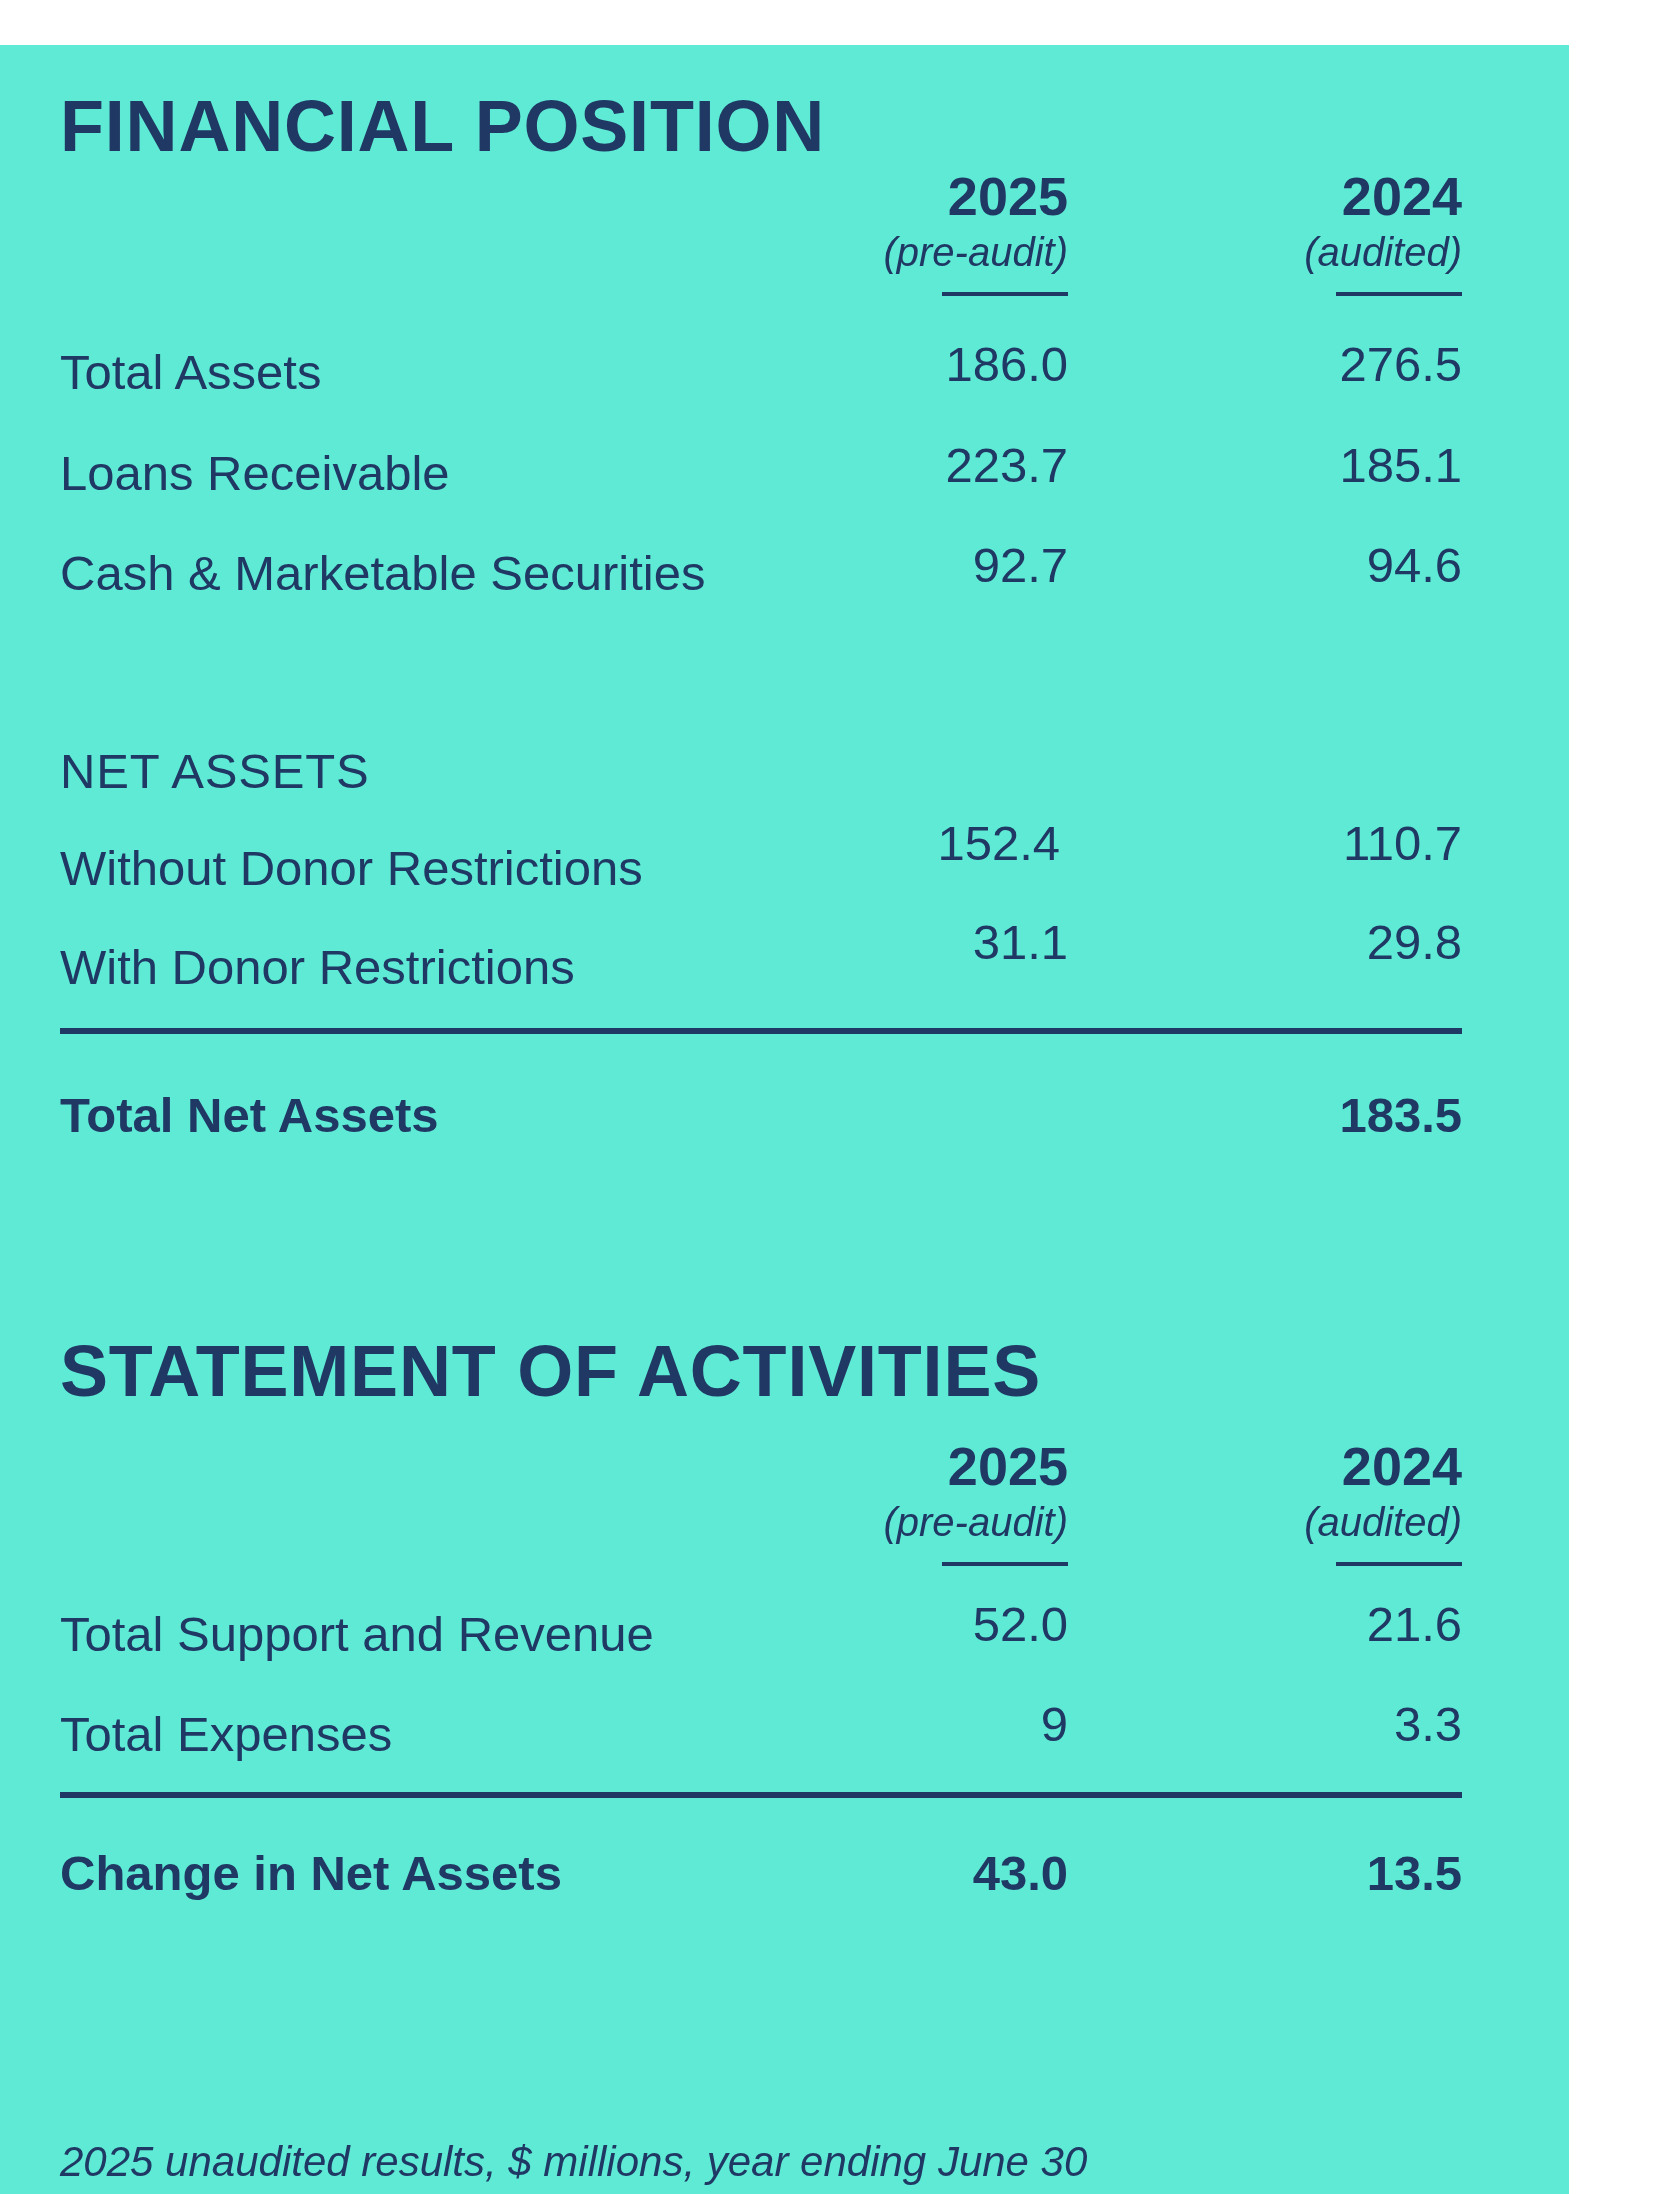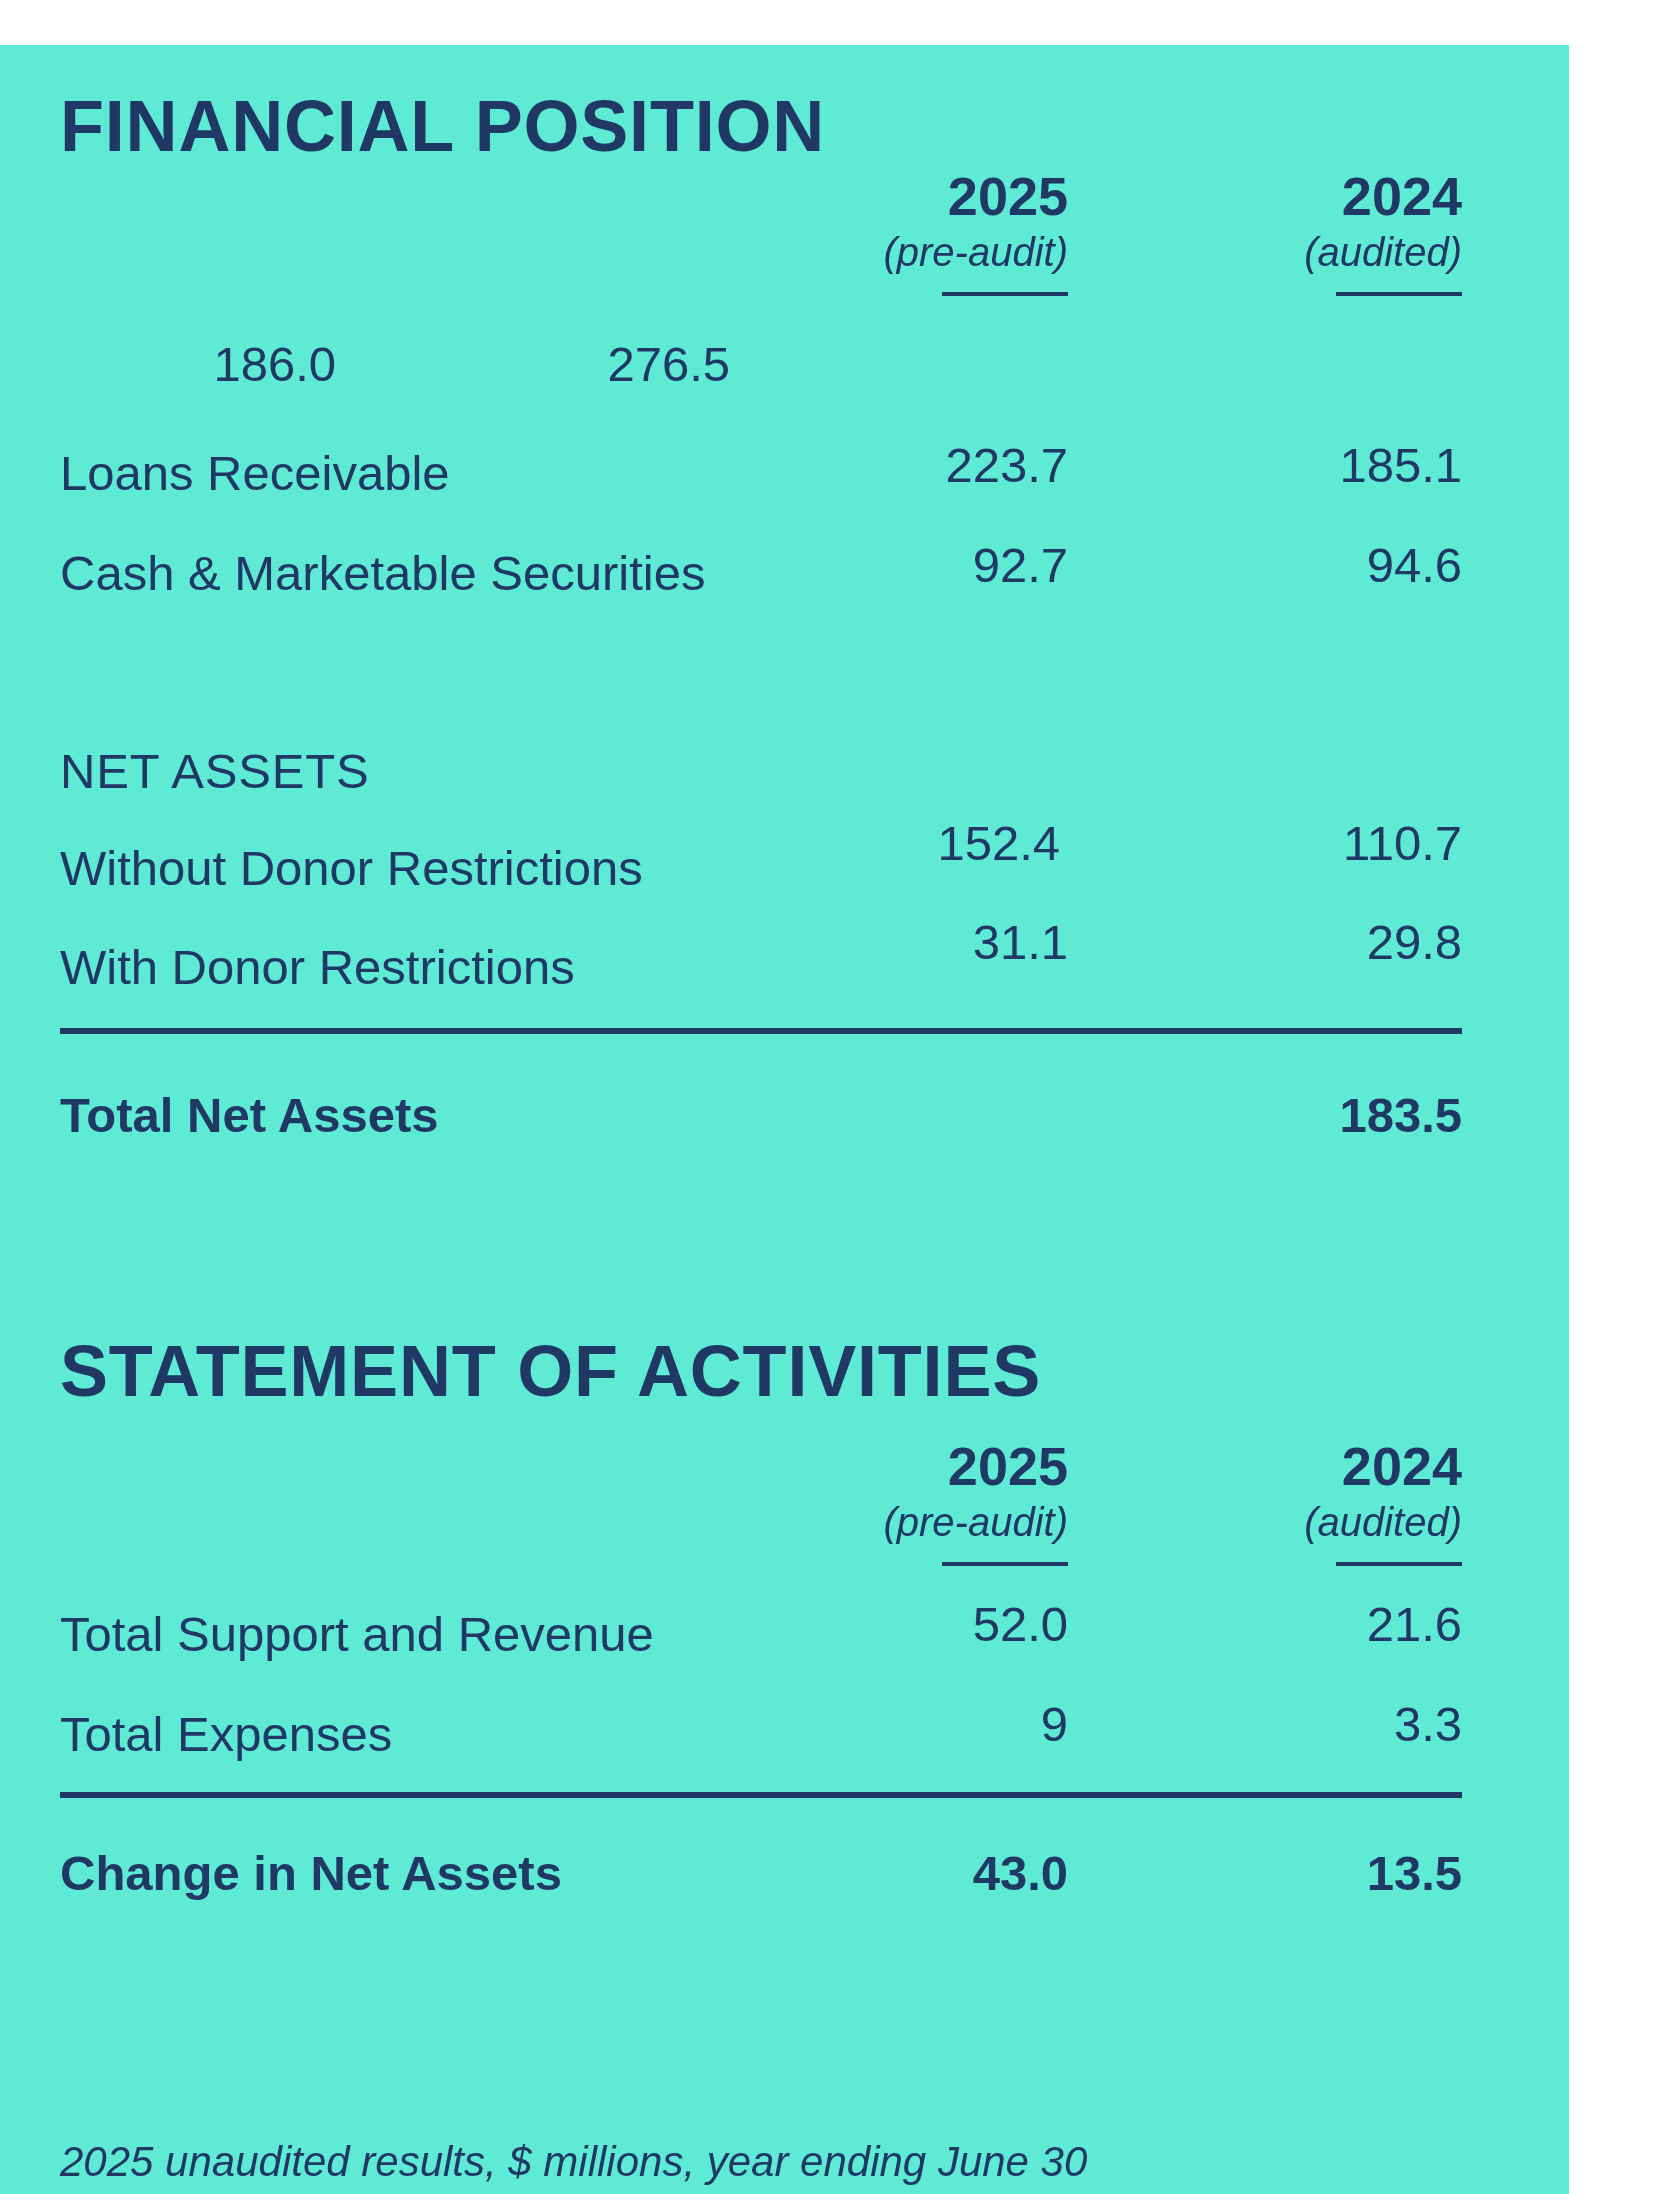--- a/index.html
+++ b/index.html
@@ -92,20 +92,21 @@
     <div class="v2">
       <div class="colhead">
         <span class="year">2024</span>
         <span class="note">(audited)</span>
         <span class="head-bar"></span>
       </div>
     </div>
   </div>
 
   <div class="flexrow" style="top:301px;">
+    <div class="label">Total Assets</div>
     <div class="v1 up10">186.0</div>
     <div class="v2 up10">276.5</div>
   </div>
 
   <div class="flexrow" style="top:402px;">
     <div class="label">Loans Receivable</div>
     <div class="v1 up10">223.7</div>
     <div class="v2 up10">185.1</div>
   </div>
 

